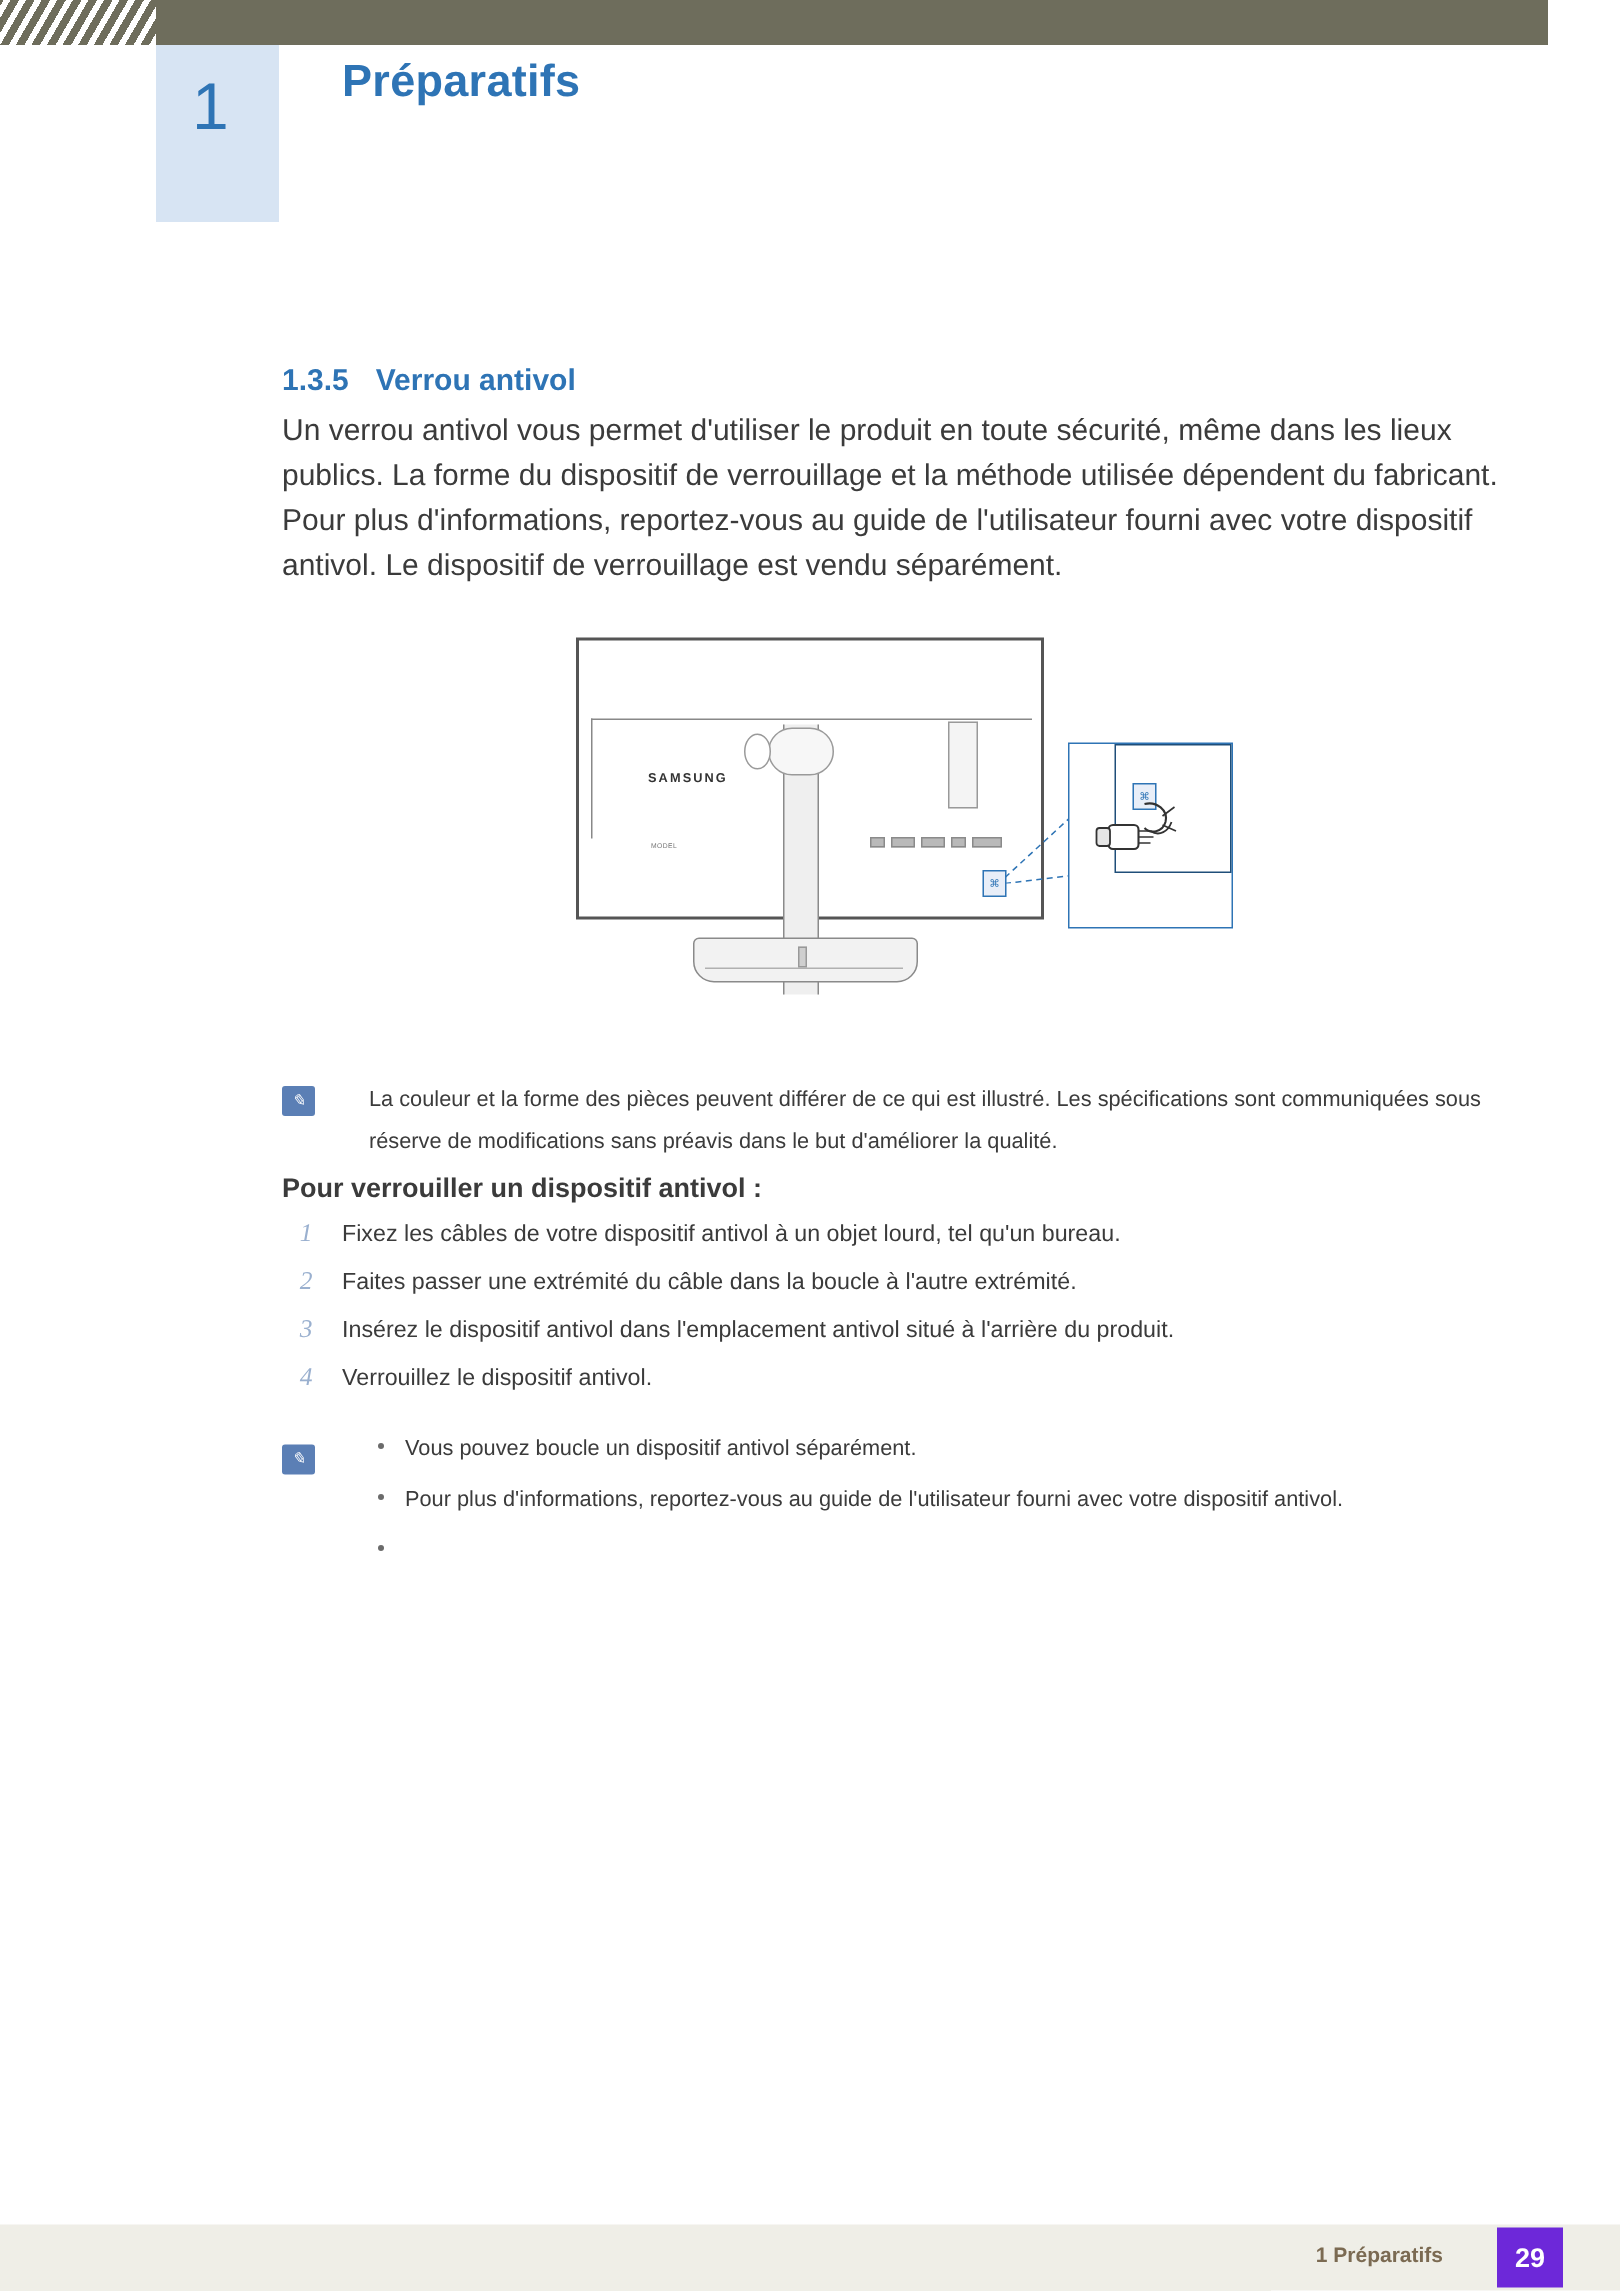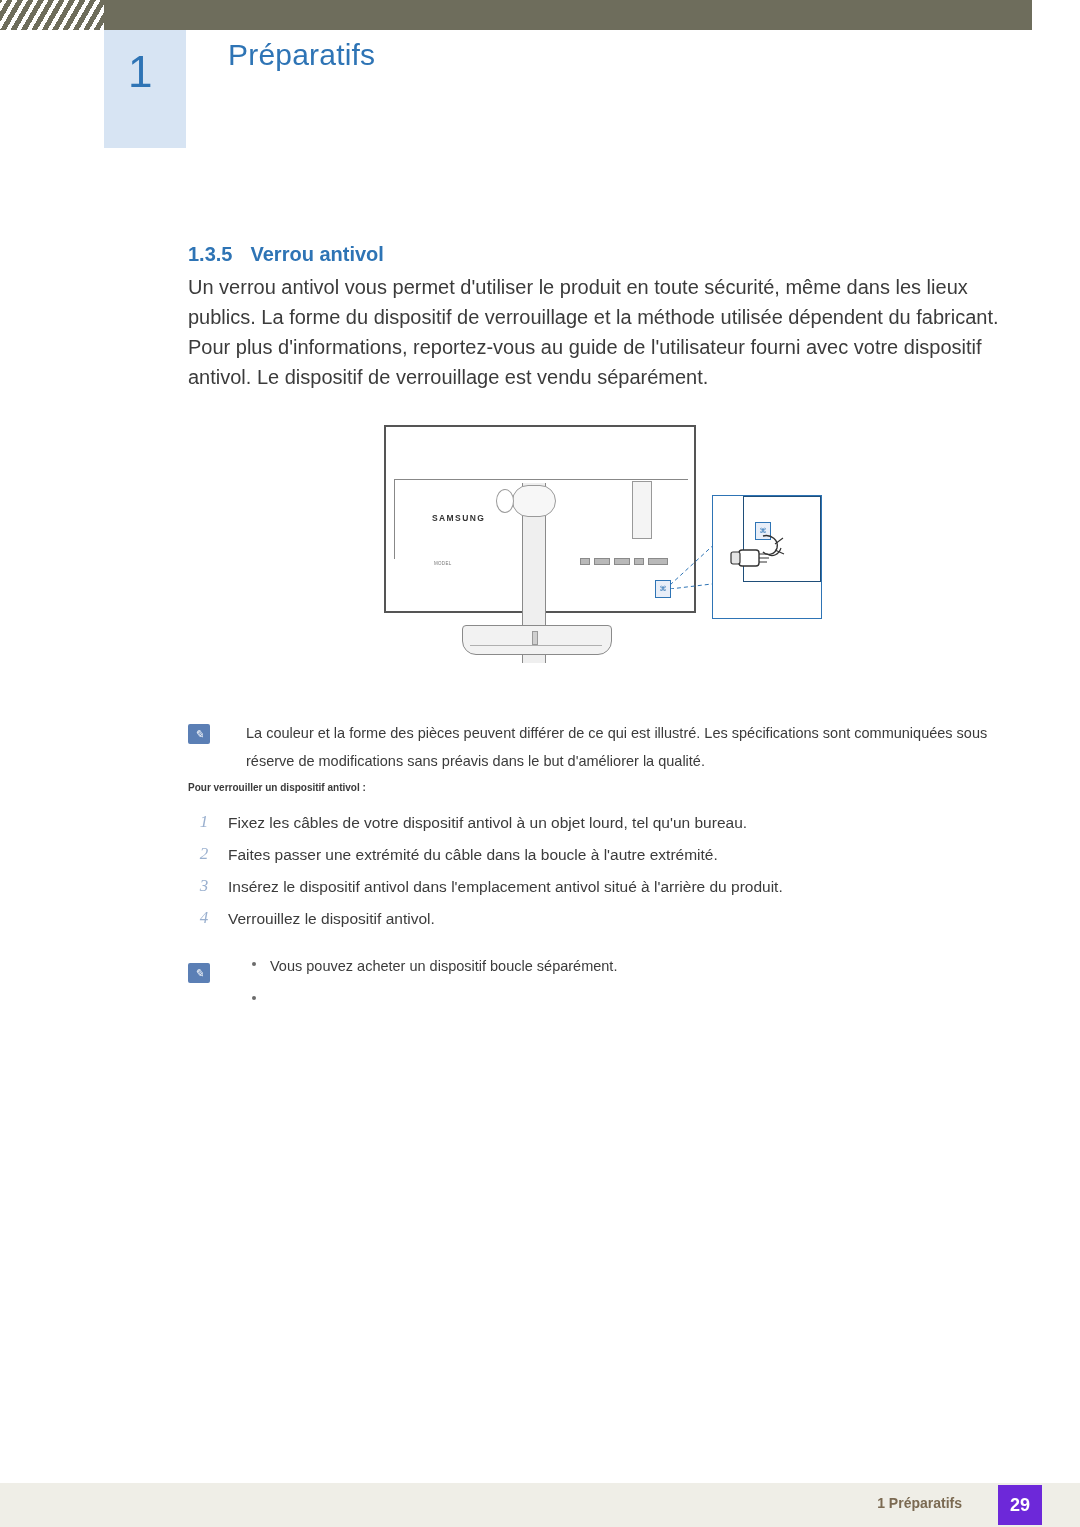--- a/index.html
+++ b/index.html
@@ -57,21 +57,21 @@
     color: #2e74b5;
     font-weight: normal;
     line-height: 1;
   }
   .chapter-title {
     position: absolute;
     top: 38px;
     left: 228px;
     font-size: 30px;
     color: #2e74b5;
-    font-weight: normal;
+    font-weight: bold;
     letter-spacing: 0.2px;
   }
 
   
   .content {
     position: absolute;
     top: 0; left: 0;
     width: 1080px;
   }
   .section-heading {
@@ -309,21 +309,21 @@
     width: 755px;
     font-size: 14.5px;
     color: #3b3b3b;
     line-height: 28px;
   }
 
   .bold-lead {
     position: absolute;
     top: 782px;
     left: 188px;
-    font-size: 10px;
+    font-size: 18px;
     color: #3b3b3b;
     font-weight: bold;
   }
 
   .steps {
     position: absolute;
     top: 812px;
     left: 188px;
     width: 812px;
   }
@@ -506,21 +506,25 @@
       <span class="step-num">4</span>
       <span class="step-text">Verrouillez le dispositif antivol.</span>
     </div>
   </div>
 
   <div class="note2">
     <div class="note-icon">✎</div>
     <div class="bullets">
       <div class="bullet">
         <span class="dot"></span>
-        <span>Vous pouvez acheter un dispositif boucle séparément.</span>
+        <span>Vous pouvez boucle un dispositif antivol séparément.</span>
+      </div>
+      <div class="bullet">
+        <span class="dot"></span>
+        <span>Pour plus d'informations, reportez-vous au guide de l'utilisateur fourni avec votre dispositif antivol.</span>
       </div>
       <div class="bullet">
         <span class="dot"></span>
       </div>
     </div>
   </div>
 </div>
 
 <div class="footer">
   <div class="footer-bar"></div>

